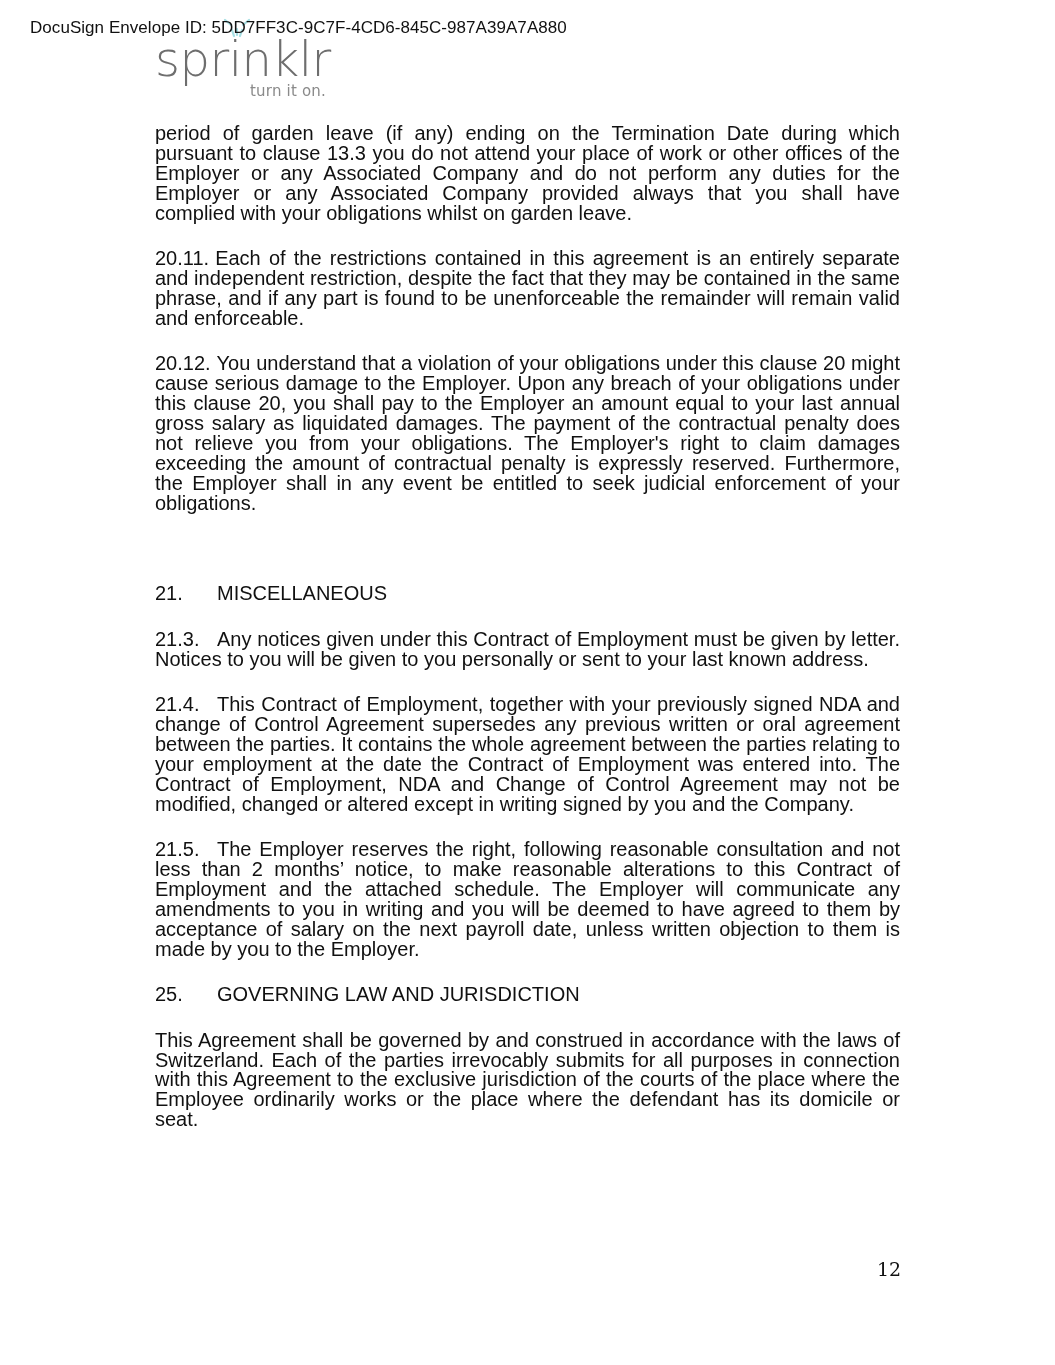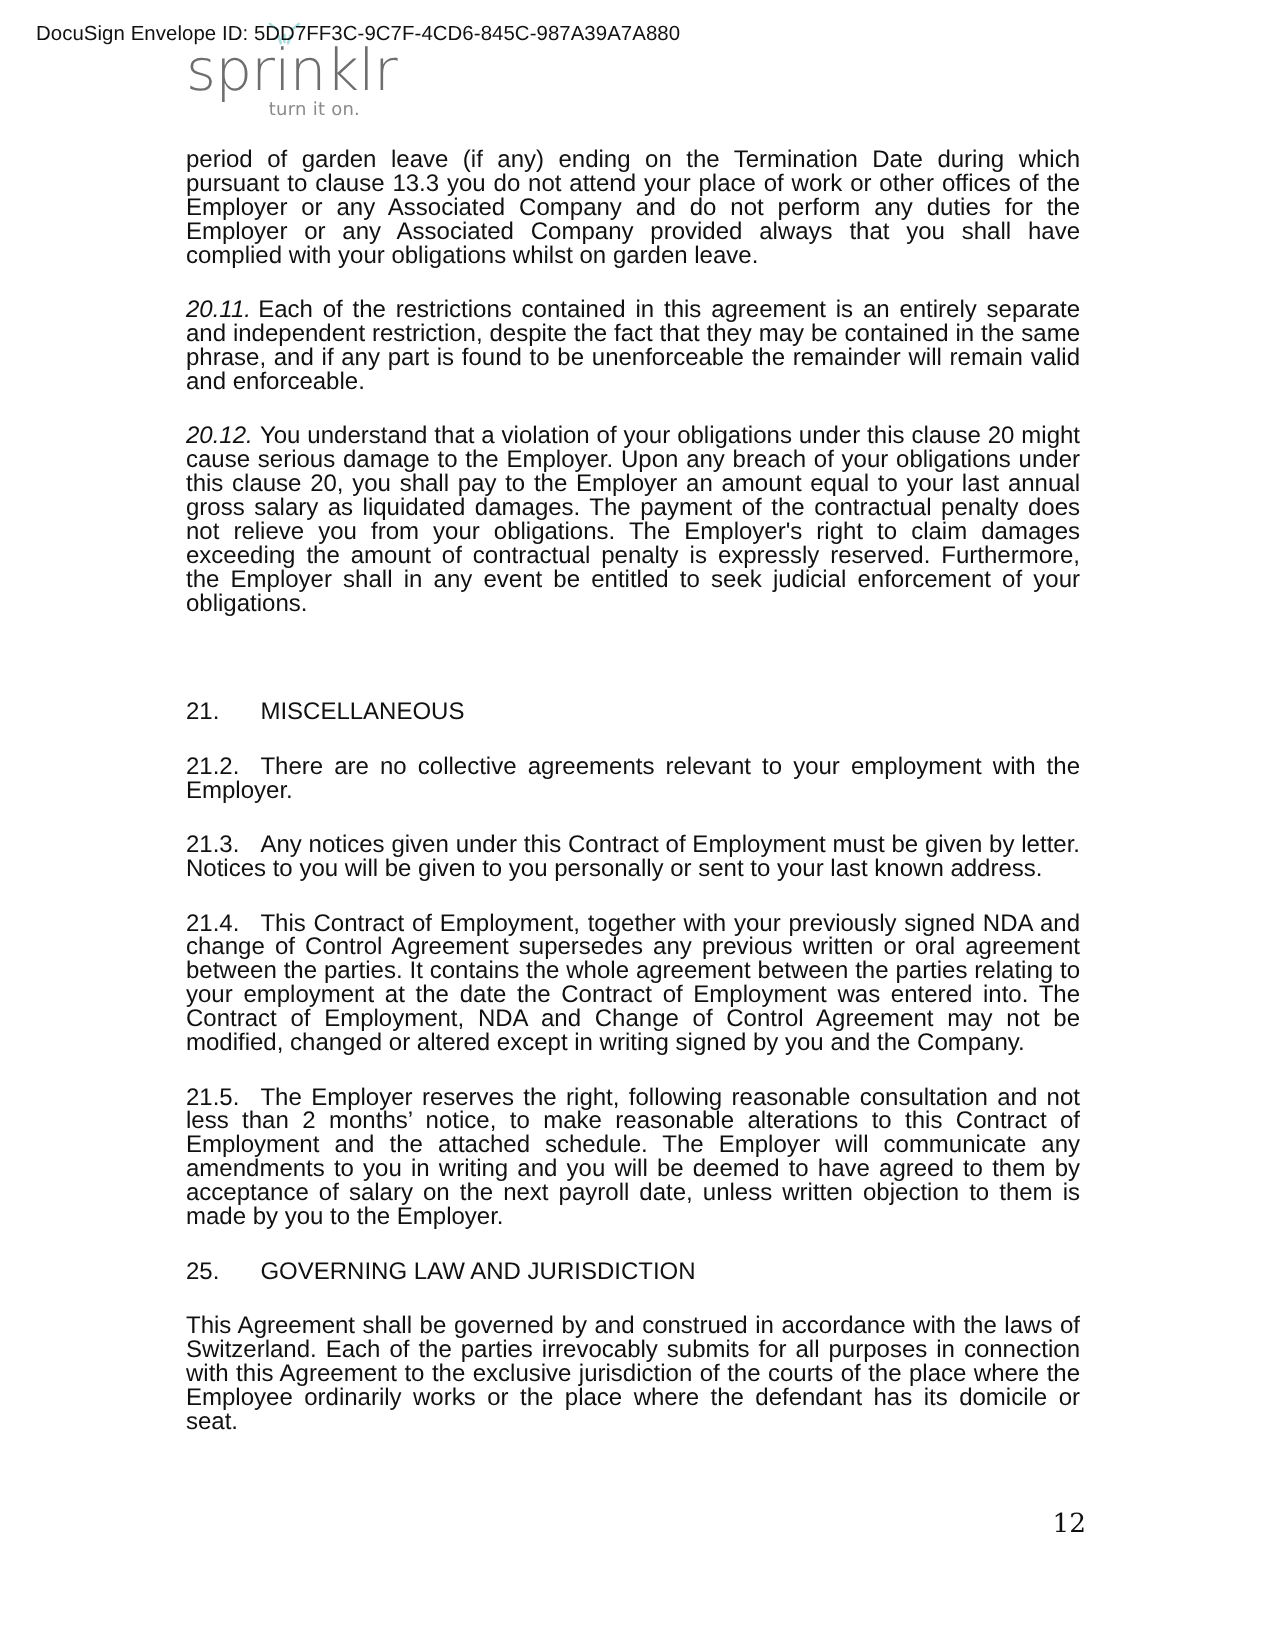--- a/index.html
+++ b/index.html
@@ -12,36 +12,36 @@
     font-size: 17px; color: #111; letter-spacing: 0.05px; z-index: 2;
   }
   .logo { position: absolute; left: 155px; top: 14px; width: 200px; height: 90px; }
   .logo-burst { position: absolute; left: 62px; top: 0px; width: 40px; height: 24px; }
   .logo-word {
     position: absolute; left: 0px; top: 22px;
     font-family: "DejaVu Sans", sans-serif; font-weight: 300;
     font-size: 48px; line-height: 46px; color: #6e6e6e; letter-spacing: -0.5px;
   }
   .logo-tag {
-    position: absolute; left: 69px; top: 68px;
+    position: absolute; left: 95px; top: 68px;
     font-family: "DejaVu Sans", sans-serif; font-size: 15px; color: #8a8a8a; letter-spacing: 0.2px;
   }
   .page-body {
     position: absolute; left: 155px; top: 124px; width: 745px;
     font-size: 20px; line-height: 19.9px;
   }
   .para { text-align: justify; margin: 0 0 25.6px 0; }
   .para .num { display: inline-block; min-width: 62px; }
-  .para .num.tight { min-width: 0; margin-right: 6px; font-style: italic; }
+  .para .num.tight { min-width: 0; margin-right: 6px; }
   .heading { margin: 0 0 25.6px 0; }
   .heading .num { display: inline-block; width: 62px; }
   .spacer-big { height: 45px; }
   .page-number {
     position: absolute; left: 877px; top: 1258px;
-    font-family: "DejaVu Serif", serif; font-size: 22px; color: #111;
+    font-family: "DejaVu Serif", serif; font-size: 19px; color: #111;
   }
 </style>
 </head>
 <body>
 
 <div class="envelope-id">DocuSign Envelope ID: 5DD7FF3C-9C7F-4CD6-845C-987A39A7A880</div>
 
 <div class="logo">
   <svg class="logo-burst" viewBox="0 0 40 24">
     <g stroke="#8fd6dc" stroke-width="2.2" stroke-linecap="round" fill="none" opacity="0.8">
@@ -67,23 +67,20 @@
     <span class="num tight">20.12.</span><span>You understand that a violation of your obligations under this clause 20 might cause serious damage to the Employer. Upon any breach of your obligations under this clause 20, you shall pay to the Employer an amount equal to your last annual gross salary as liquidated damages. The payment of the contractual penalty does not relieve you from your obligations. The Employer's right to claim damages exceeding the amount of contractual penalty is expressly reserved. Furthermore, the Employer shall in any event be entitled to seek judicial enforcement of your obligations.</span>
   </p>
 
   <div class="spacer-big"></div>
 
   <div class="heading">
     <span class="num">21.</span><span>MISCELLANEOUS</span>
   </div>
 
   <p class="para">
-    <span class="num">21.2.</span><span>There are no collective agreements relevant to your employment with the Employer.</span>
-  </p>
-  <p class="para">
     <span class="num">21.3.</span><span>Any notices given under this Contract of Employment must be given by letter. Notices to you will be given to you personally or sent to your last known address.</span>
   </p>
   <p class="para">
     <span class="num">21.4.</span><span>This Contract of Employment, together with your previously signed NDA and change of Control Agreement supersedes any previous written or oral agreement between the parties. It contains the whole agreement between the parties relating to your employment at the date the Contract of Employment was entered into. The Contract of Employment, NDA and Change of Control Agreement may not be modified, changed or altered except in writing signed by you and the Company.</span>
   </p>
   <p class="para">
     <span class="num">21.5.</span><span>The Employer reserves the right, following reasonable consultation and not less than 2 months’ notice, to make reasonable alterations to this Contract of Employment and the attached schedule. The Employer will communicate any amendments to you in writing and you will be deemed to have agreed to them by acceptance of salary on the next payroll date, unless written objection to them is made by you to the Employer.</span>
   </p>
 
   <div class="heading">

